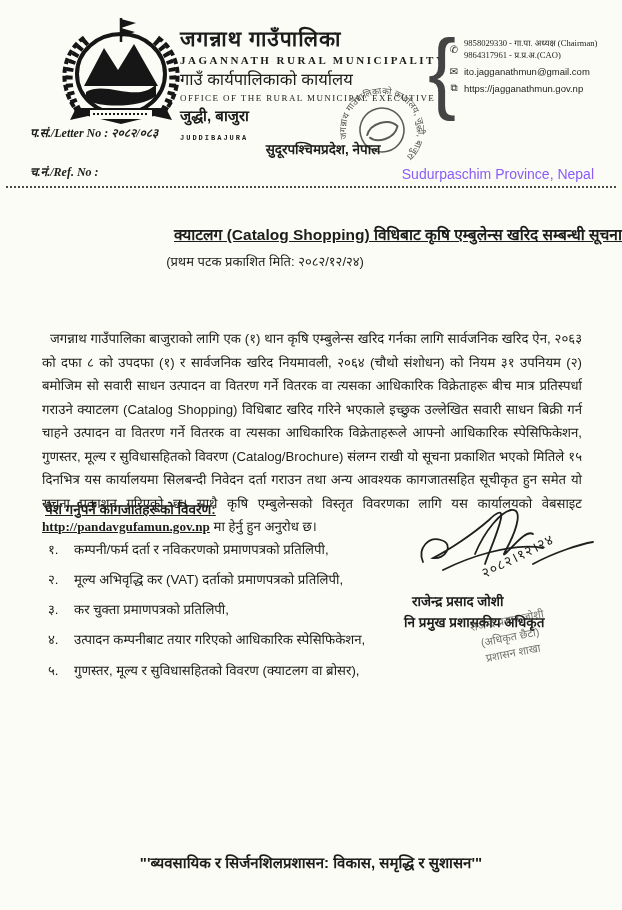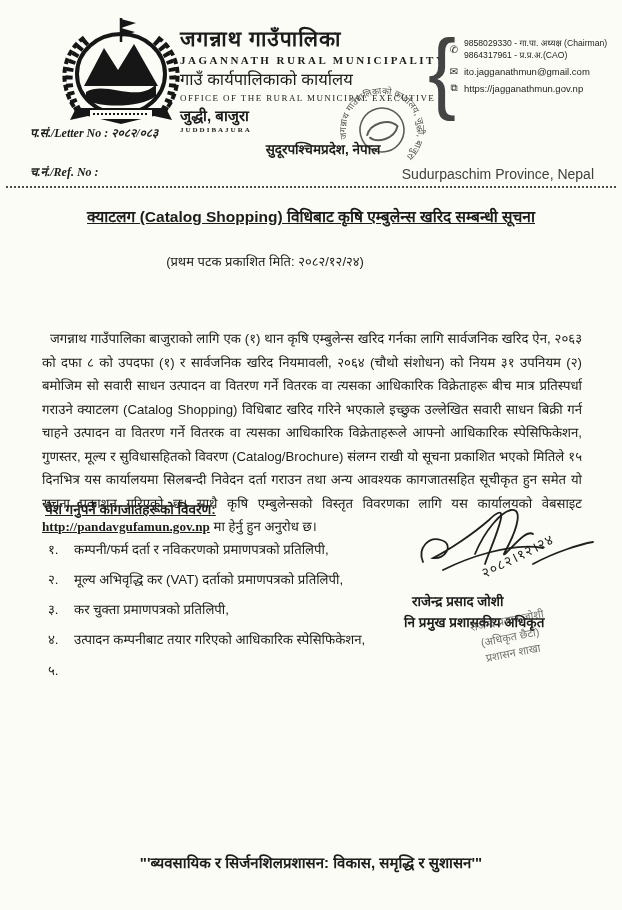--- a/index.html
+++ b/index.html
@@ -10,36 +10,36 @@
   }
   .abs{position:absolute;}
   
   #emblem{left:56px;top:12px;width:130px;height:122px;}
   #head-center{left:180px;top:24px;width:272px;text-align:left;}
   .muni-np{font-size:21px;font-weight:bold;letter-spacing:1px;}
   .muni-en{font-family:"Liberation Serif","DejaVu Serif",serif;font-size:11px;font-weight:bold;letter-spacing:2.5px;margin-top:2px;}
   .office-np{font-size:16.5px;margin-top:1px;}
   .office-en{font-family:"Liberation Serif","DejaVu Serif",serif;font-size:9px;font-weight:normal;letter-spacing:1.4px;margin-top:3px;}
   .place-np{font-size:15px;font-weight:bold;margin-top:2px;}
-  .place-en{font-family:Liberation Serif, serif;font-size:7px;font-weight:bold;letter-spacing:2px;margin-top:1px;}
+  .place-en{font-family:Liberation Mono, monospace;font-size:7px;font-weight:bold;letter-spacing:2px;margin-top:9px;}
   #round-stamp{left:332px;top:80px;width:100px;height:100px;opacity:.85;transform:rotate(-14deg);}
   #brace{left:428px;top:30px;font-size:84px;font-weight:100;color:#444;transform:scaleY(1.05);line-height:1;}
   #contact{left:448px;top:38px;width:168px;font-size:9.5px;color:#222;}
   .c-row{display:flex;align-items:center;gap:4px;margin-bottom:5px;}
   .c-icon{font-size:10px;width:12px;display:inline-block;text-align:center;flex:0 0 12px;}
-  .c-phones{font-size:8.6px;line-height:1.35;}
+  .c-phones{font-size:8.6px;line-height:1.35;font-family:Liberation Serif, serif;}
   
   .meta-label{font-family:"Liberation Serif","DejaVu Serif",serif;font-style:italic;font-size:12px;font-weight:bold;}
   #letter-row{left:30px;top:124px;}
   #ref-row{left:30px;top:163px;}
   #province-np{left:0;top:140px;width:622px;text-align:center;font-size:13.5px;font-weight:bold;padding-left:12px;}
-  #province-en{right:28px;top:166px;font-size:14px;color:#404040;}
+  #province-en{right:28px;top:166px;font-size:14px;color:#8b5cf6;}
   #dotline{left:6px;top:178px;width:610px;border-bottom:2px dotted #4a4a4a;height:8px;}
   
-  #title{left:0;top:205px;width:622px;text-align:center;font-size:15.5px;font-weight:bold;text-decoration:underline;}
+  #title{left:0;top:223px;width:622px;text-align:right;font-size:15.5px;font-weight:bold;text-decoration:underline;}
   #published{left:0;top:252px;width:530px;text-align:center;font-size:13px;}
   #para{left:42px;top:288px;width:540px;font-size:13.2px;line-height:1.78;text-align:justify;text-indent:8px;margin-top:39px;}
   .url{font-family:"Liberation Serif","DejaVu Serif",serif;font-weight:bold;text-decoration:underline;color:#1c1c1c;}
   
   #docs-heading{left:45px;top:500px;font-size:13.5px;font-weight:bold;text-decoration:underline;}
   #docs-list{left:48px;top:540px;width:420px;font-size:13.2px;}
   .doc-item{display:flex;gap:8px;margin-bottom:11px;line-height:1.45;}
   .doc-num{flex:0 0 18px;}
   
   #sig-squiggle{left:415px;top:500px;width:185px;height:105px;}
@@ -149,20 +149,21 @@
     <div class="doc-item">
       <span class="doc-num">३.</span>
       <span>कर चुक्ता प्रमाणपत्रको प्रतिलिपी,</span>
     </div>
     <div class="doc-item">
       <span class="doc-num">४.</span>
       <span>उत्पादन कम्पनीबाट तयार गरिएको आधिकारिक स्पेसिफिकेशन,</span>
     </div>
     <div class="doc-item">
       <span class="doc-num">५.</span>
+      <span>गुणस्तर, मूल्य र सुविधासहितको विवरण (क्याटलग वा ब्रोसर),</span>
     </div>
   </div>
 
   <svg id="sig-squiggle" class="abs" viewBox="0 0 185 105">
     <g fill="none" stroke="#1f1f1f" stroke-width="1.8" stroke-linecap="round">
       <path d="M8 62 C2 48 14 36 26 40 C40 44 30 60 18 58 C34 50 58 34 74 20 C80 14 88 8 86 18 C84 30 74 52 70 64"></path>
       <path d="M60 54 C70 30 86 12 96 10 C108 8 102 28 94 44 C90 52 86 58 92 52 C102 42 112 30 118 34"></path>
       <path d="M28 70 C52 58 96 42 128 48"></path>
       <path d="M118 64 C140 52 166 44 178 42"></path>
     </g>

